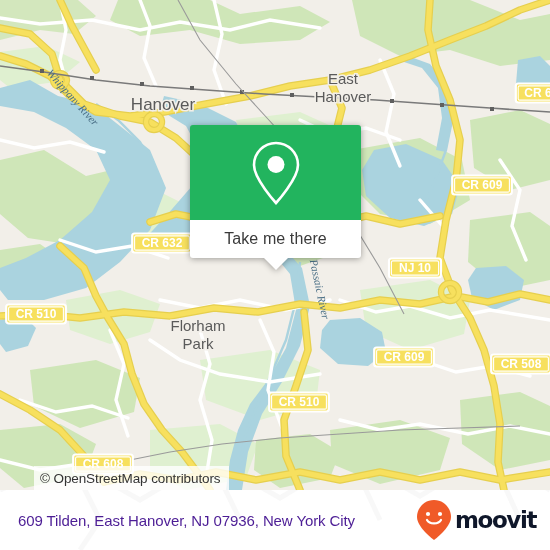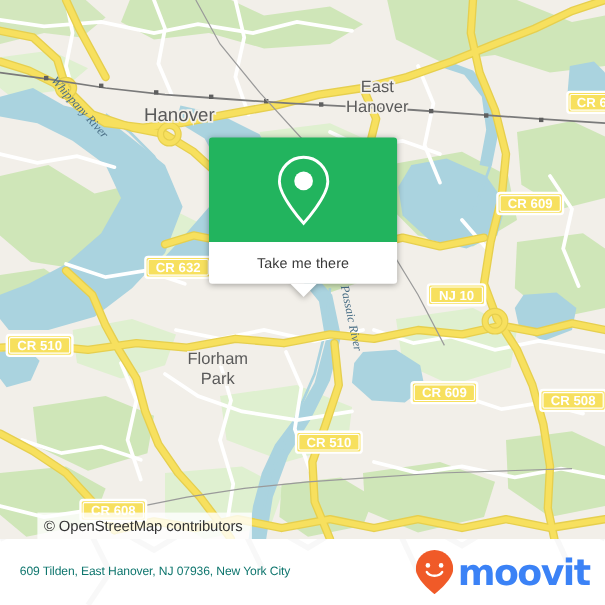--- a/index.html
+++ b/index.html
@@ -67,21 +67,21 @@
     align-items: center;
     justify-content: center;
   }
   #popup-body {
     height: 38px;
     background: #ffffff;
     border-radius: 0 0 3px 3px;
     display: flex;
     align-items: center;
     justify-content: center;
-    font-size: 13px;
+    font-size: 16px;
     color: #3a3a3a;
     letter-spacing: 0.1px;
   }
   #popup-tail {
     position: absolute;
     left: 50%;
     transform: translateX(-50%);
     top: 133px;
     width: 0;
     height: 0;
@@ -108,37 +108,37 @@
   #footer-watermark {
     position: absolute;
     left: 0; top: -150px;
     width: 550px;
     height: 210px;
     opacity: 0.055;
     pointer-events: none;
   }
   #footer-address {
     position: relative;
-    font-size: 11px;
-    color: #0f766e;
+    font-size: 15px;
+    color: #4c1d95;
     letter-spacing: -0.1px;
     white-space: nowrap;
     z-index: 2;
   }
   #footer-logo {
     position: relative;
     display: flex;
     align-items: center;
     gap: 4px;
     z-index: 2;
   }
   #footer-logo .wordmark {
-    font-size: 33px;
+    font-size: 23px;
     font-weight: bold;
-    color: #3b82f6;
+    color: #0f172a;
     letter-spacing: -1.4px;
     line-height: 1;
     font-family: "DejaVu Sans", sans-serif;
   }
 </style>
 </head>
 <body>
 
 <div id="root">
 

